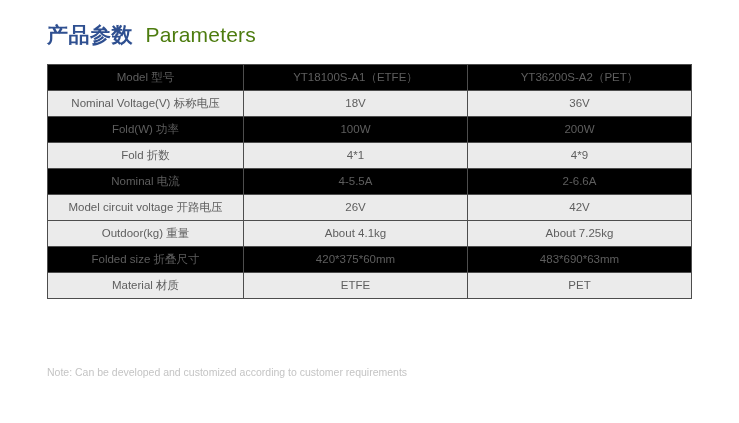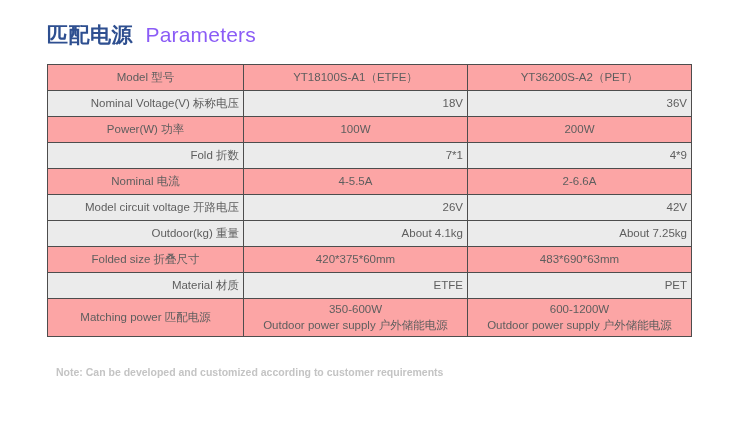--- a/index.html
+++ b/index.html
@@ -25,21 +25,21 @@
   }
   .title-cn {
     font-size: 21px;
     font-weight: bold;
     color: #2e4f90;
     letter-spacing: 0.5px;
   }
   .title-en {
     font-size: 21px;
     font-weight: normal;
-    color: #8b5cf6;
+    color: #4d7c0f;
     margin-left: 8px;
     letter-spacing: 0.2px;
   }
 
   
   .spec-table {
     position: absolute;
     left: 47px;
     top: 64px;
     width: 644px;
@@ -55,52 +55,50 @@
     text-align: center;
     vertical-align: middle;
     color: #5e5e5e;
     font-size: 11.5px;
     height: 25px;
     padding: 0 4px;
     line-height: 1.35;
   }
   .spec-table tr.shade td {
     background: #ebebeb;
-    text-align: right;
   }
   .spec-table tr.plain td {
-    background: #fca5a5;
+    background: #000000;
   }
   .spec-table tr.tall td {
     height: 37px;
   }
   .cell-two-line {
     display: block;
   }
   .cell-two-line span {
     display: block;
   }
 
   
   .note {
     position: absolute;
-    left: 56px;
+    left: 47px;
     top: 364px;
     font-size: 10.5px;
     color: #c4c4c4;
     line-height: 1.55;
-    font-weight: bold;
   }
   .note div { white-space: nowrap; }
 </style>
 </head>
 <body>
 
 <div class="title-block">
-  <span class="title-cn">匹配电源</span>
+  <span class="title-cn">产品参数</span>
   <span class="title-en">Parameters</span>
 </div>
 
 <table class="spec-table">
   <colgroup>
     <col class="c-label">
     <col class="c-val">
     <col class="c-val">
   </colgroup>
   <tbody>
@@ -108,27 +106,27 @@
       <td>Model 型号</td>
       <td>YT18100S-A1（ETFE）</td>
       <td>YT36200S-A2（PET）</td>
     </tr>
     <tr class="shade">
       <td>Nominal  Voltage(V) 标称电压</td>
       <td>18V</td>
       <td>36V</td>
     </tr>
     <tr class="plain">
-      <td>Power(W) 功率</td>
+      <td>Fold(W) 功率</td>
       <td>100W</td>
       <td>200W</td>
     </tr>
     <tr class="shade">
       <td>Fold 折数</td>
-      <td>7*1</td>
+      <td>4*1</td>
       <td>4*9</td>
     </tr>
     <tr class="plain">
       <td>Nominal 电流</td>
       <td>4-5.5A</td>
       <td>2-6.6A</td>
     </tr>
     <tr class="shade">
       <td>Model circuit voltage 开路电压</td>
       <td>26V</td>
@@ -142,33 +140,18 @@
     <tr class="plain">
       <td>Folded size 折叠尺寸</td>
       <td>420*375*60mm</td>
       <td>483*690*63mm</td>
     </tr>
     <tr class="shade">
       <td>Material 材质</td>
       <td>ETFE</td>
       <td>PET</td>
     </tr>
-    <tr class="plain tall">
-      <td>Matching power 匹配电源</td>
-      <td>
-        <span class="cell-two-line">
-          <span>350-600W</span>
-          <span>Outdoor power supply 户外储能电源</span>
-        </span>
-      </td>
-      <td>
-        <span class="cell-two-line">
-          <span>600-1200W</span>
-          <span>Outdoor power supply 户外储能电源</span>
-        </span>
-      </td>
-    </tr>
   </tbody>
 </table>
 
 <div class="note">
   <div>Note: Can be developed and customized according to customer requirements</div>
 </div>
 
 </body></html>

